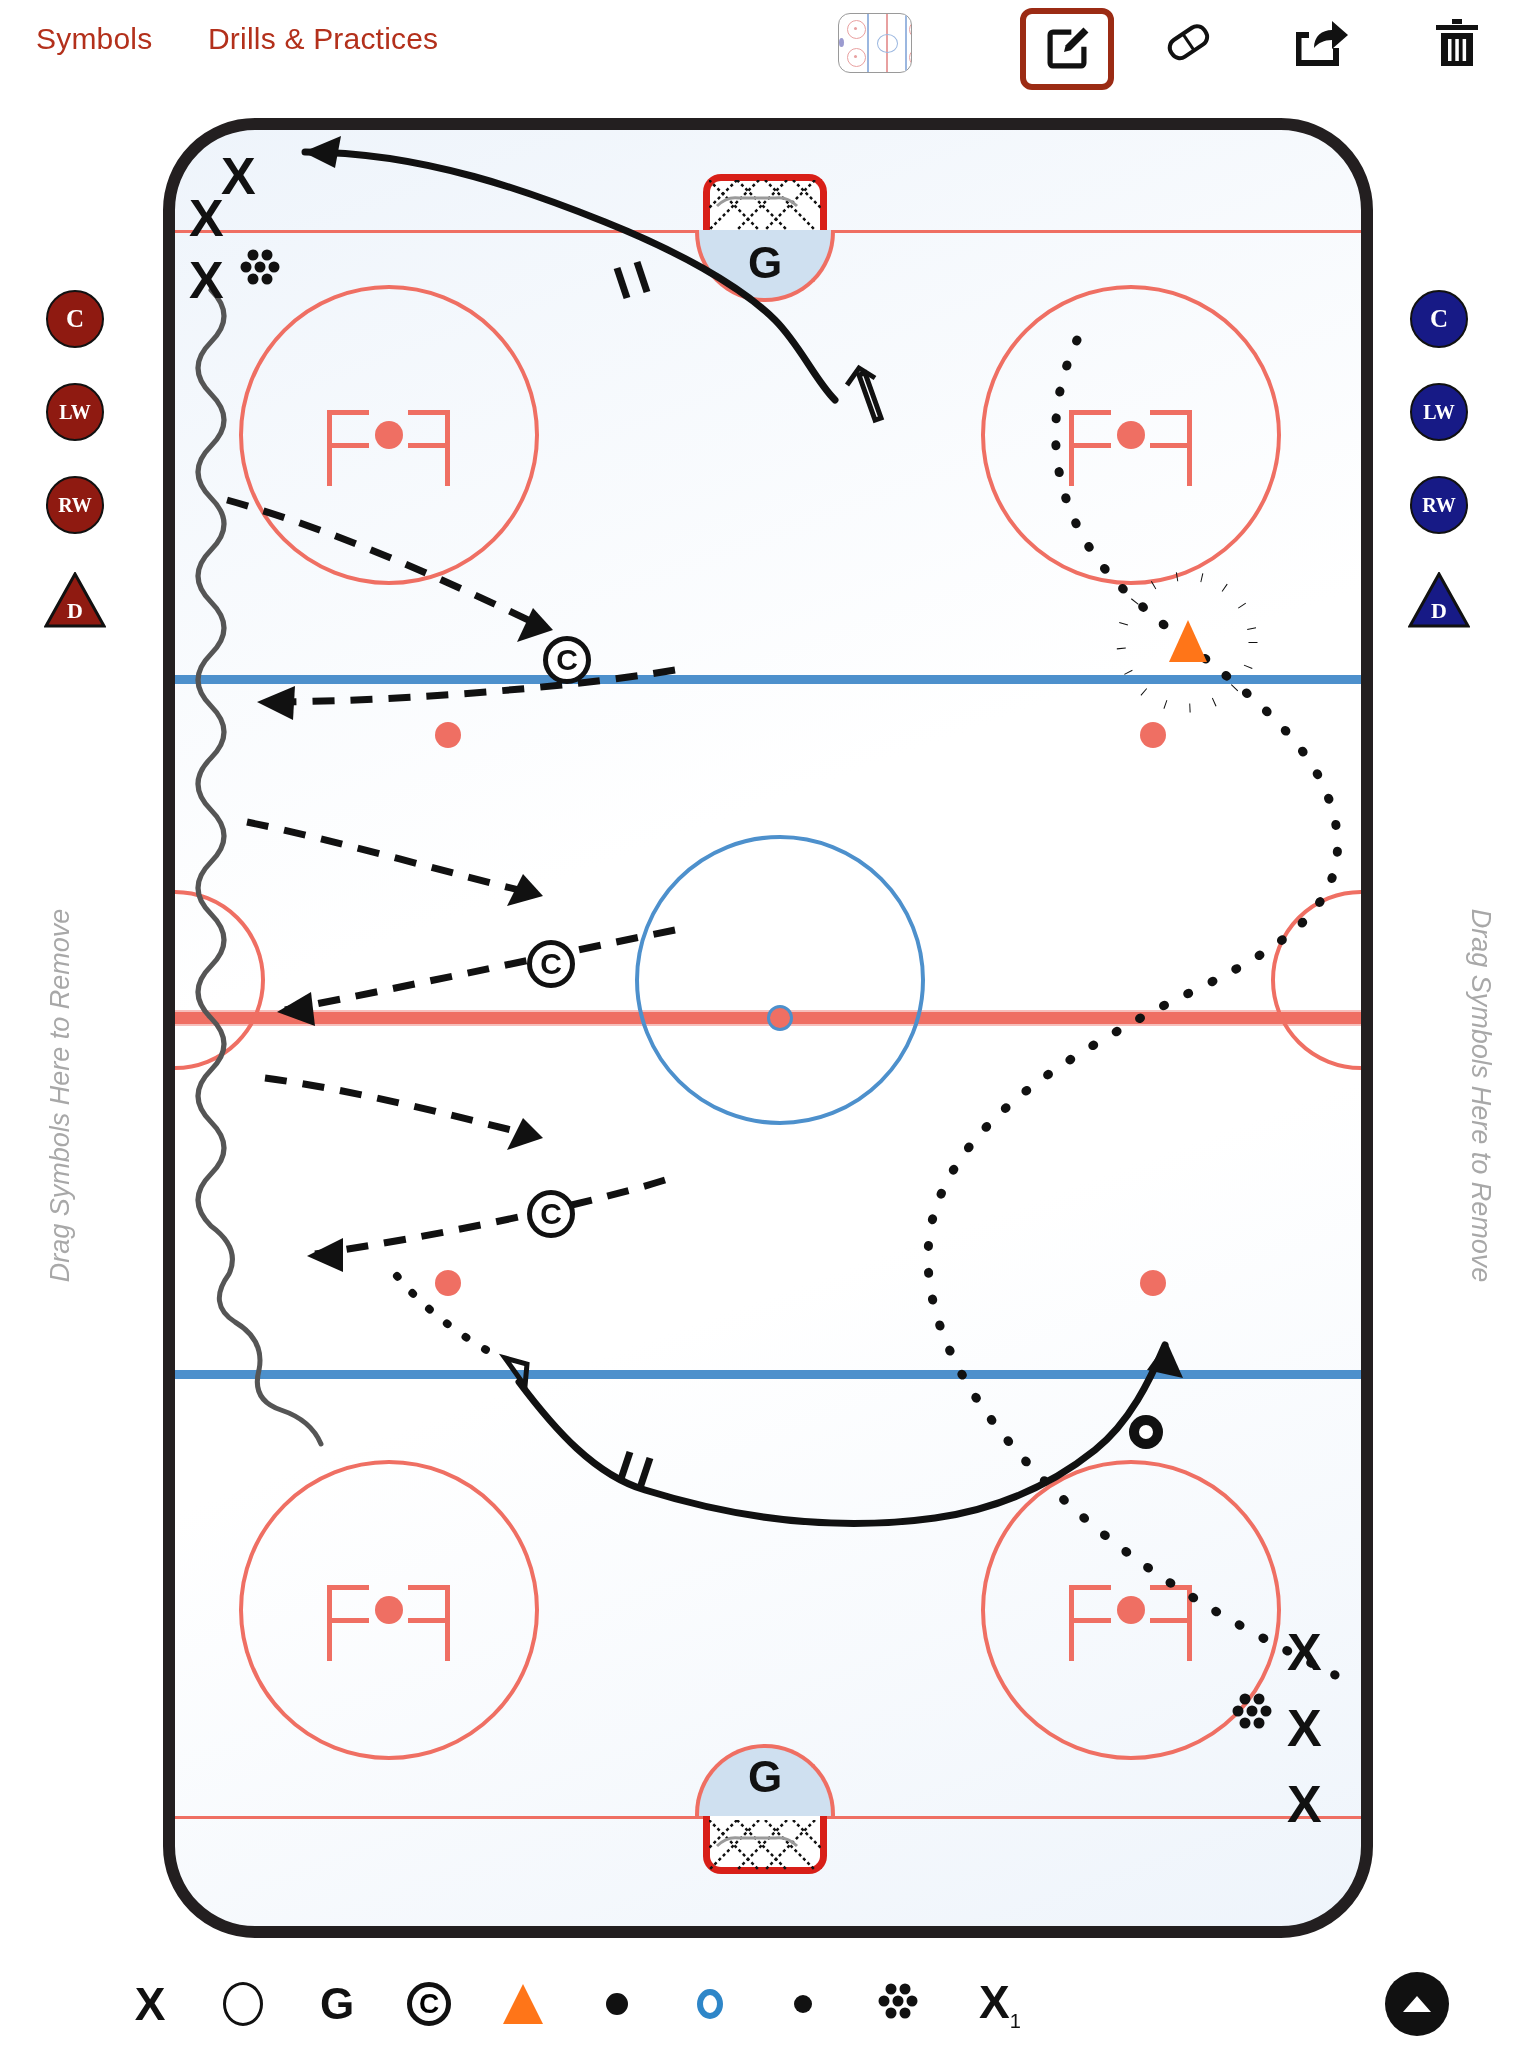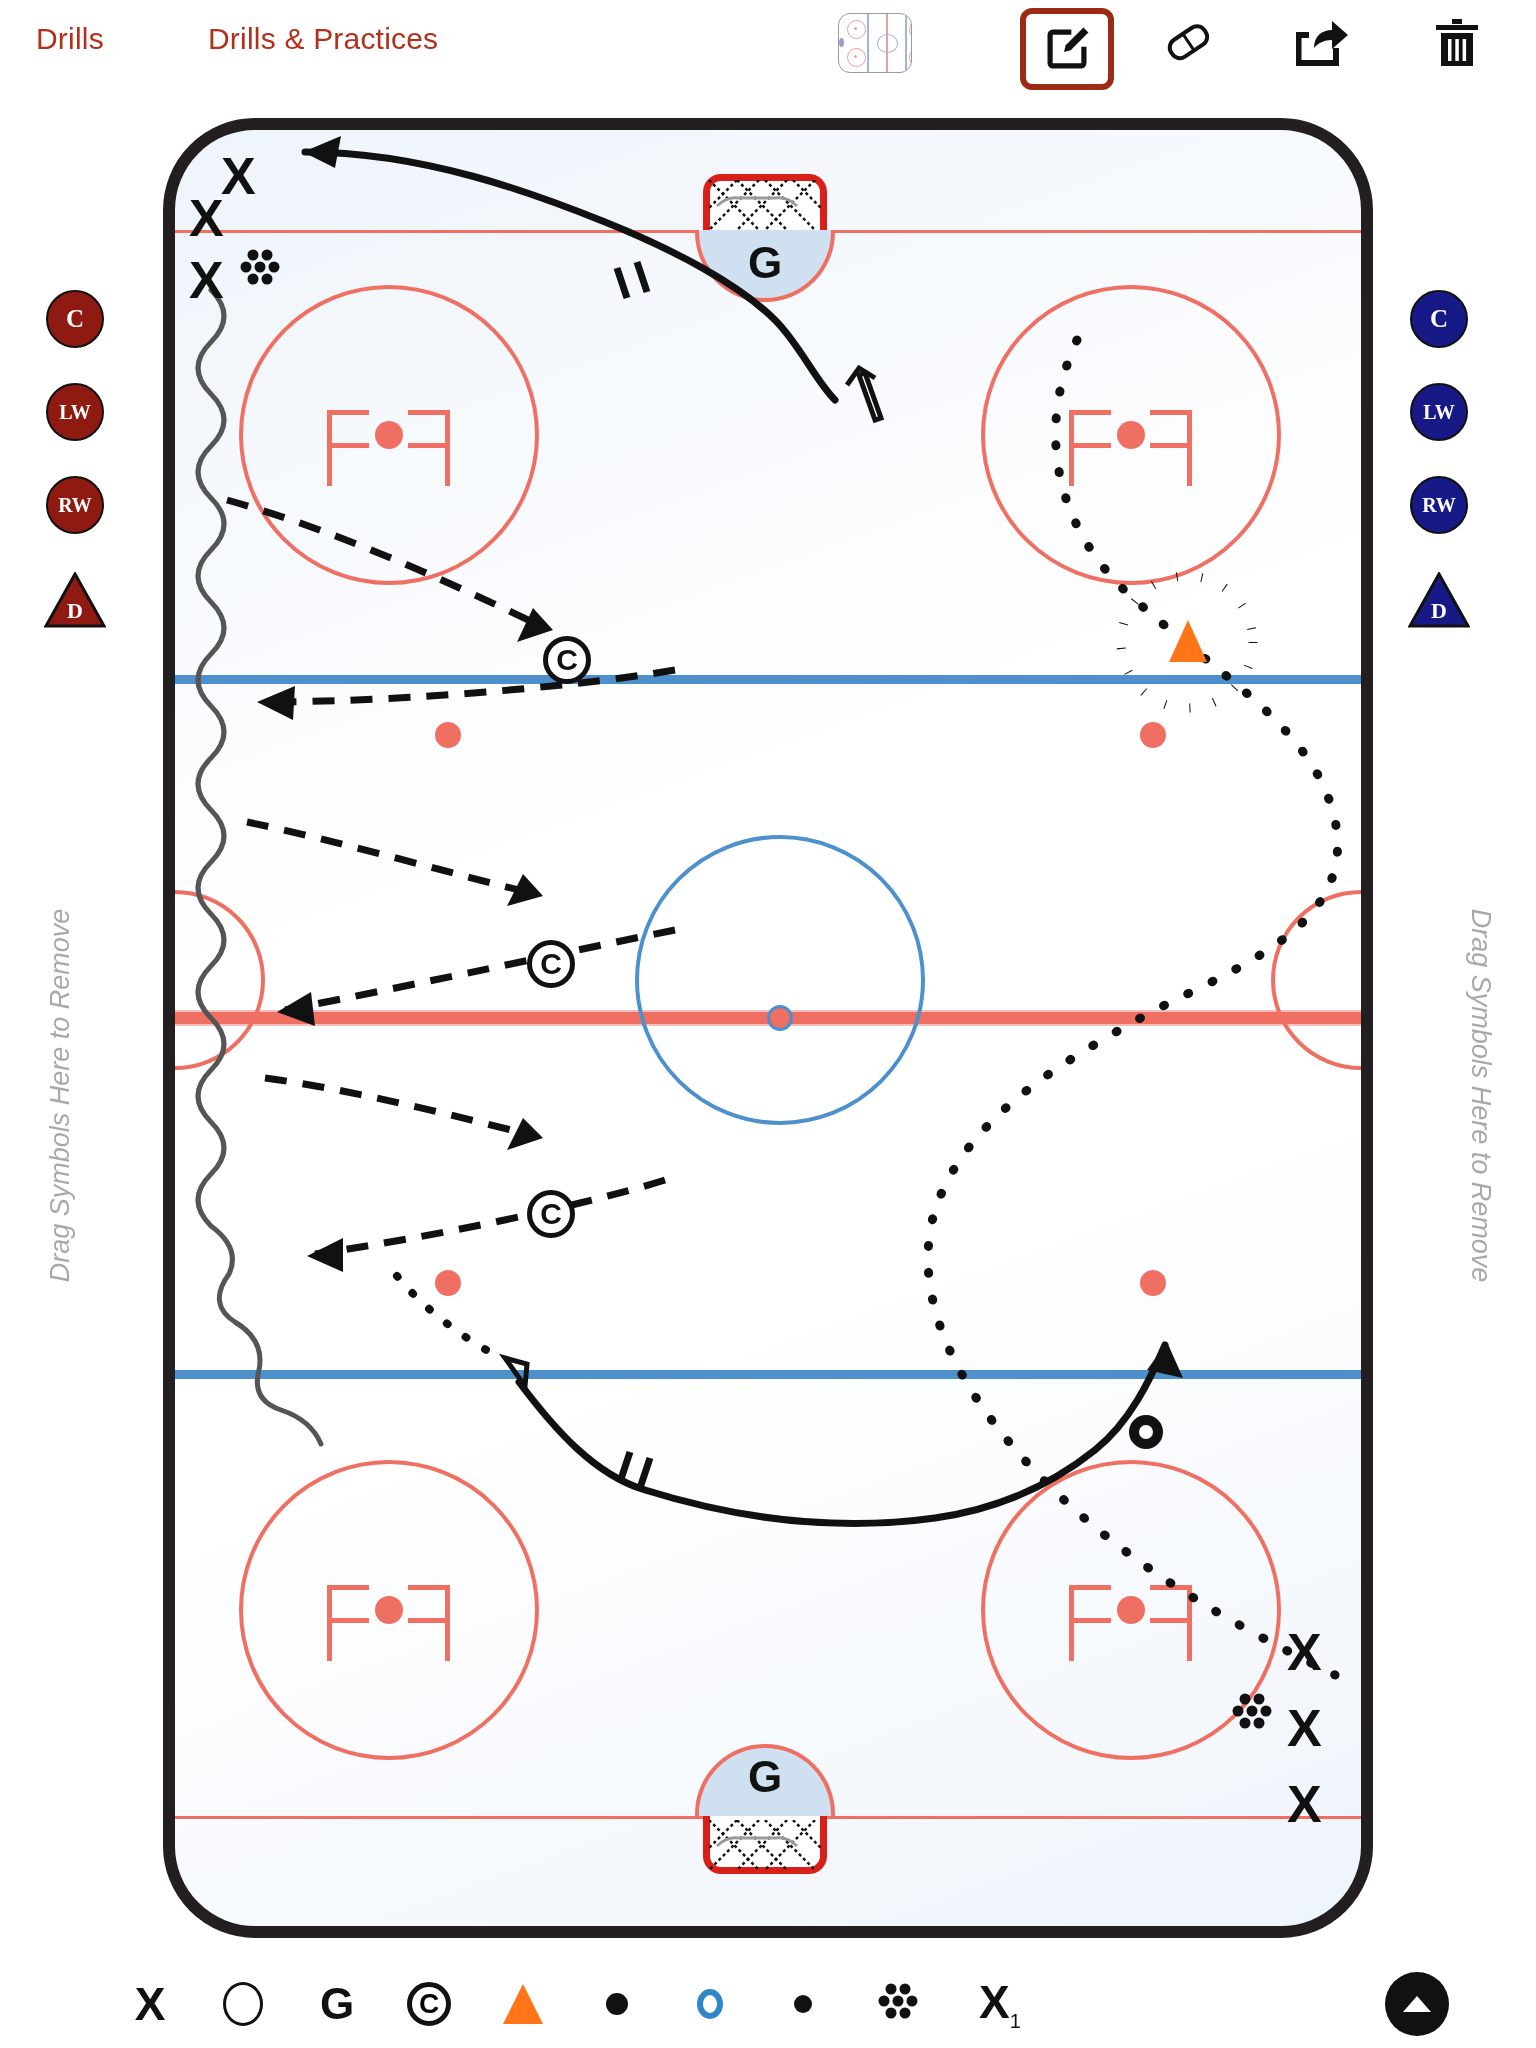--- a/index.html
+++ b/index.html
@@ -205,21 +205,21 @@
     width:64px;height:64px;border-radius:50%;background:#111;
     display:flex;align-items:center;justify-content:center;
   }
 </style>
 </head>
 <body>
 
 <div id="root">
 
   <div class="topbar">
-    <div class="nav-link" id="nav-lineup">Drills</div>
+    <div class="nav-link" id="nav-lineup">Symbols</div>
     <div class="nav-link" id="nav-drills">Drills &amp; Practices</div>
 
     <div class="tool-btn" style="left:838px;">
       <div class="mini-rink">
         <div class="mr-vline mr-blue" style="left:28px;"></div>
         <div class="mr-vline mr-blue" style="left:66px;"></div>
         <div class="mr-vline mr-red" style="left:47px;"></div>
         <div class="mr-circ" style="left:8px;top:6px;width:17px;height:17px;"></div>
         <div class="mr-circ" style="left:70px;top:6px;width:17px;height:17px;"></div>
         <div class="mr-circ" style="left:8px;top:34px;width:17px;height:17px;"></div>

